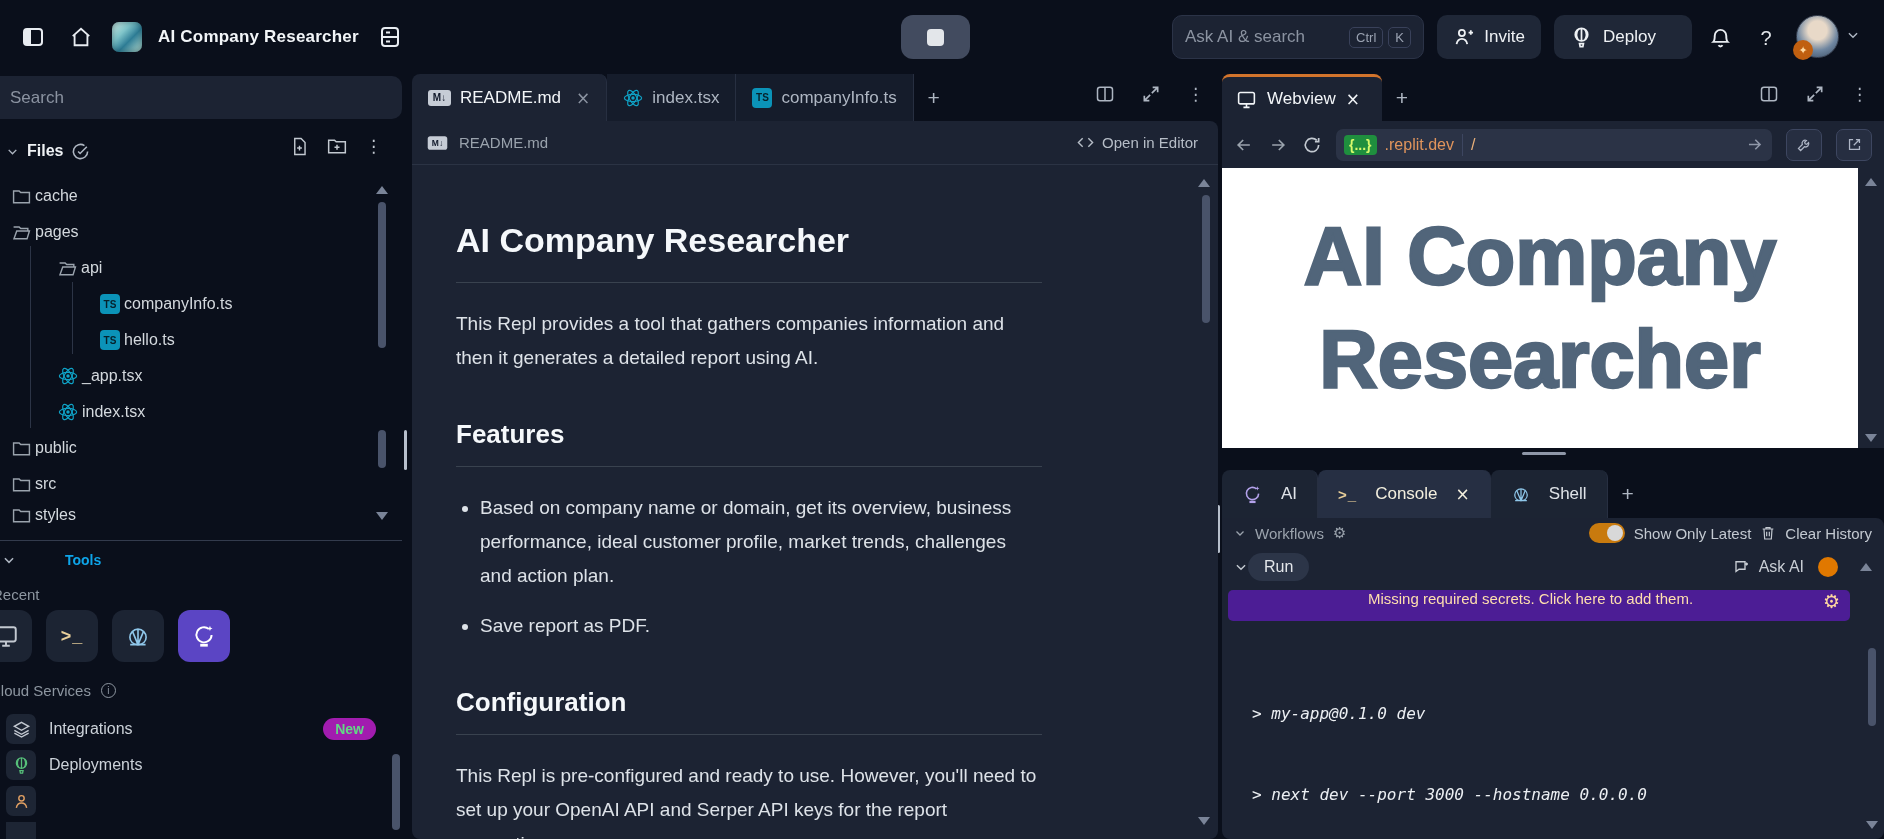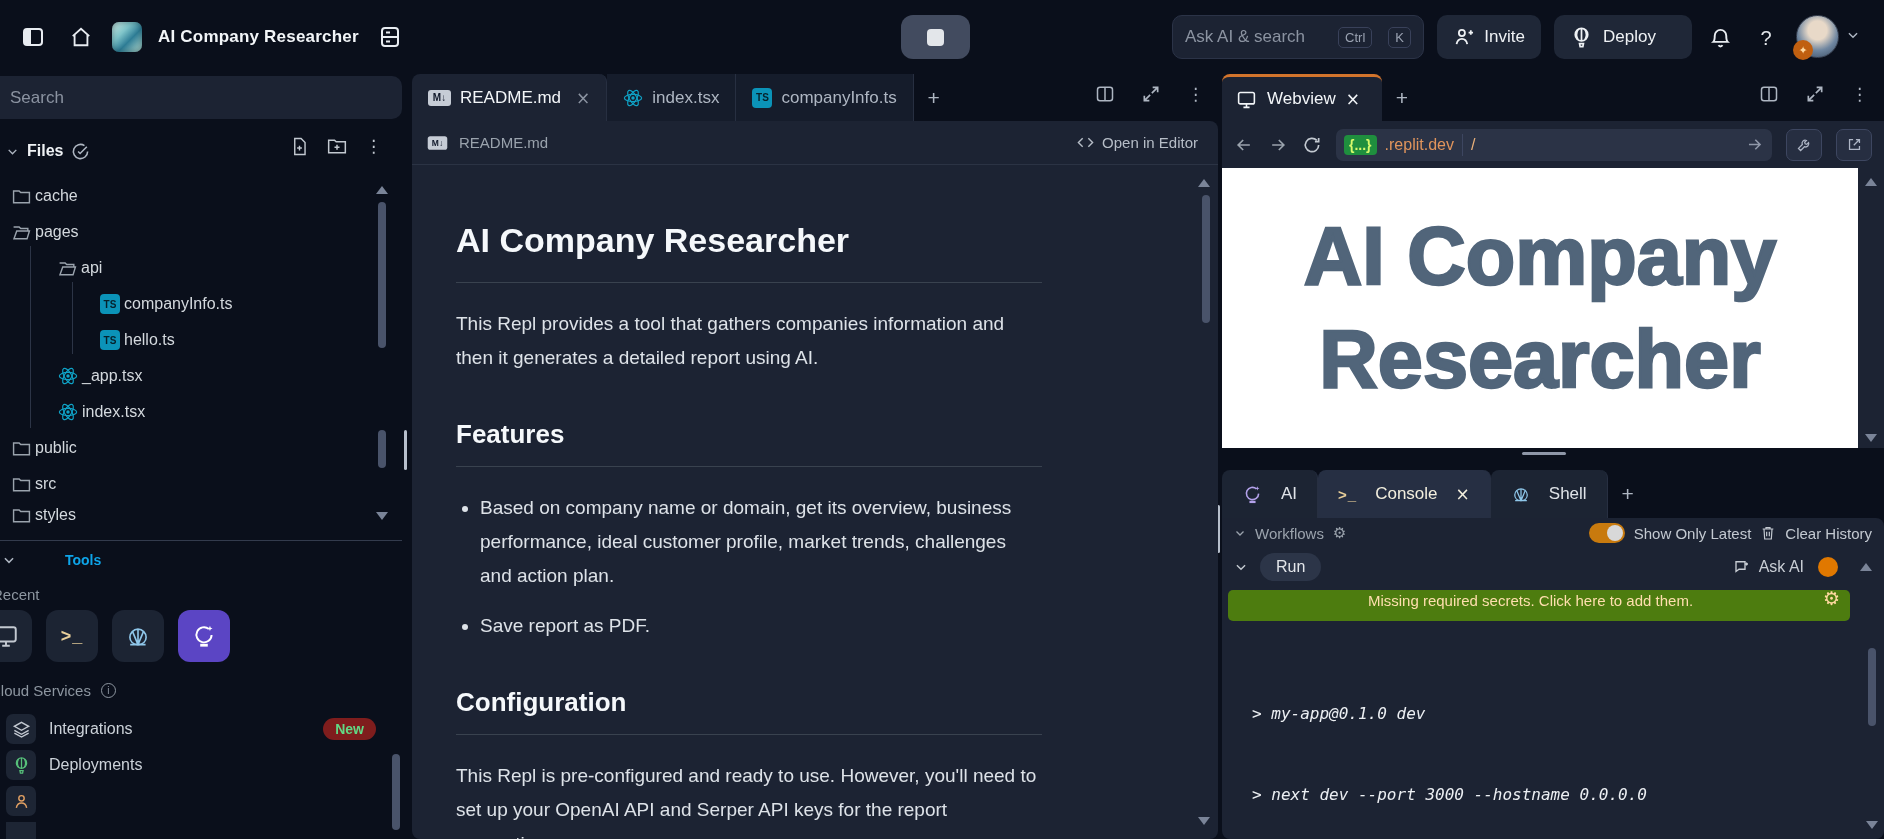--- a/index.html
+++ b/index.html
@@ -19,21 +19,21 @@
     background:linear-gradient(135deg,#d7efe6 0%,#7fc4c9 35%,#2e7d96 60%,#bfe3d4 100%);
     box-shadow:inset 0 0 6px rgba(20,60,70,.6); }
   .app-title { font-size:17px; font-weight:600; color:#f2f5f8; letter-spacing:.2px; margin-left:2px; }
   #stop-btn { position:absolute; left:901px; top:15px; width:69px; height:44px;
     background:#424b5f; border-radius:12px; display:flex; align-items:center; justify-content:center; cursor:pointer; }
   #stop-btn .sq { width:17px; height:17px; border-radius:4px; background:#e3e6ea; }
   #ask-ai { position:absolute; left:1172px; top:15px; width:252px; height:44px; background:#1c2333;
     border:1px solid #2b3347; border-radius:10px; display:flex; align-items:center; padding:0 12px; cursor:pointer; }
   #ask-ai .lbl { color:#8b93a1; font-size:17px; flex:1; }
   .kbd { border:1px solid #39415a; border-radius:5px; color:#9aa2b1; font-size:13px;
-    padding:2px 6px; margin-left:16px; }
+    padding:2px 6px; margin-left:5px; }
   .tb-btn { position:absolute; top:15px; height:44px; background:#1f2737; border-radius:10px;
     display:flex; align-items:center; gap:10px; padding:0 16px; color:#eef1f4; font-size:17px; cursor:pointer; }
   #invite-btn { left:1437px; width:104px; }
   #deploy-btn { left:1554px; width:138px; }
   #bell-btn { position:absolute; left:1702px; top:20px; width:36px; height:36px; display:flex;
     align-items:center; justify-content:center; cursor:pointer; }
   #help-btn { position:absolute; left:1750px; top:20px; width:32px; height:36px; display:flex;
     align-items:center; justify-content:center; color:#e3e6ea; font-size:20px; cursor:pointer; }
   #avatar { position:absolute; left:1796px; top:15px; width:43px; height:43px; border-radius:50%;
     background:radial-gradient(circle at 50% 35%, #e8d9c8 0 28%, #6f86a0 60%, #37485e 100%);
@@ -69,21 +69,21 @@
   .term-glyph { color:#e8cf9a; font-size:18px; font-weight:700; letter-spacing:1px; }
   #cloud-label { position:absolute; left:-10px; top:608px; font-size:15px; color:#8d96a0;
     display:flex; align-items:center; gap:10px; }
   .info-circle { width:15px; height:15px; border:1.3px solid #8d96a0; border-radius:50%;
     display:inline-flex; align-items:center; justify-content:center; font-size:10px; color:#8d96a0; }
   .sb-item { position:absolute; left:0; width:396px; height:34px; display:flex; align-items:center;
     gap:13px; cursor:pointer; }
   .sb-item .tile { width:30px; height:30px; border-radius:7px; background:#1d2534; margin-left:6px;
     display:flex; align-items:center; justify-content:center; }
   .sb-item .lbl { font-size:16px; color:#ccd2d9; }
-  .new-badge { position:absolute; right:20px; background:#7f1d1d; color:#62d985; font-size:14px;
+  .new-badge { position:absolute; right:20px; background:#a21caf; color:#62d985; font-size:14px;
     font-weight:700; border-radius:12px; padding:3px 12px; }
   
   .arrow-up, .arrow-dn { width:0; height:0; border-left:6px solid transparent; border-right:6px solid transparent; }
   .arrow-up { border-bottom:8px solid #7a8498; }
   .arrow-dn { border-top:8px solid #7a8498; }
   .sb-thumb { position:absolute; width:8px; border-radius:4px; background:#49536a; }
 
   
   #editor { position:absolute; left:412px; top:74px; width:806px; height:765px; }
   .tabstrip { position:absolute; left:0; top:0; height:47px; display:flex; align-items:stretch; }
@@ -135,27 +135,27 @@
   #console { position:absolute; left:0; top:396px; width:662px; height:369px; }
   #con-tabs { display:flex; height:48px; align-items:stretch; }
   .con-tab { display:flex; align-items:center; gap:18px; padding:0 20px; font-size:17px; color:#dfe3e8;
     background:#1c2433; border-right:1px solid #272f41; cursor:pointer; border-radius:8px 8px 0 0; }
   .con-tab.active { background:#262f43; color:#f3efde; }
   #con-body { position:absolute; left:0; top:48px; width:662px; height:321px; background:#1c2333; border-radius:0 8px 8px 8px; }
   #wf-row { height:30px; display:flex; align-items:center; gap:9px; padding:0 12px; color:#9ba3ad; font-size:15px; }
   #wf-row .right { margin-left:auto; display:flex; align-items:center; gap:9px; color:#c3c9d1; }
   .toggle { width:36px; height:20px; border-radius:10px; background:#c87a0e; position:relative; cursor:pointer; }
   .toggle .knob { position:absolute; right:2px; top:2px; width:16px; height:16px; border-radius:50%; background:#d8d8d8; }
-  #run-row { height:38px; display:flex; align-items:center; gap:12px; padding:0 12px; }
+  #run-row { height:38px; display:flex; align-items:center; padding:0 12px; }
   #run-pill { background:#2c3548; border-radius:16px; padding:5px 16px; color:#e3e6ea; font-size:16px; cursor:pointer; }
   #run-row .right { margin-left:auto; display:flex; align-items:center; gap:14px; }
   #ask-ai-con { display:flex; align-items:center; gap:8px; color:#c8cdd4; font-size:16px; cursor:pointer; }
   #status-dot { width:20px; height:20px; border-radius:50%; background:#e07800; }
-  #secrets-banner { margin:4px 6px 0 6px; width:622px; height:31px; background:#4d7c0f; border-radius:5px;
-    display:flex; align-items:flex-end; padding:12px 10px; cursor:pointer; }
+  #secrets-banner { margin:4px 6px 0 6px; width:622px; height:31px; background:#4c1d95; border-radius:5px;
+    display:flex; align-items:flex-start; padding:0 10px; cursor:pointer; }
   #secrets-banner .txt { flex:1; text-align:center; color:#ffdfae; font-size:15px; }
   #con-out { position:absolute; left:30px; top:128px; font-family:"DejaVu Sans Mono", monospace;
     font-size:16px; line-height:27px; color:#eceff3; white-space:pre; }
   #con-out div { min-height:27px;font-style:italic; }
 
   
   .vhandle { position:absolute; width:3px; border-radius:2px; background:#b7bfcc; }
   .hhandle { position:absolute; height:3px; border-radius:2px; background:#8f97a8; }
 </style>
 </head>

